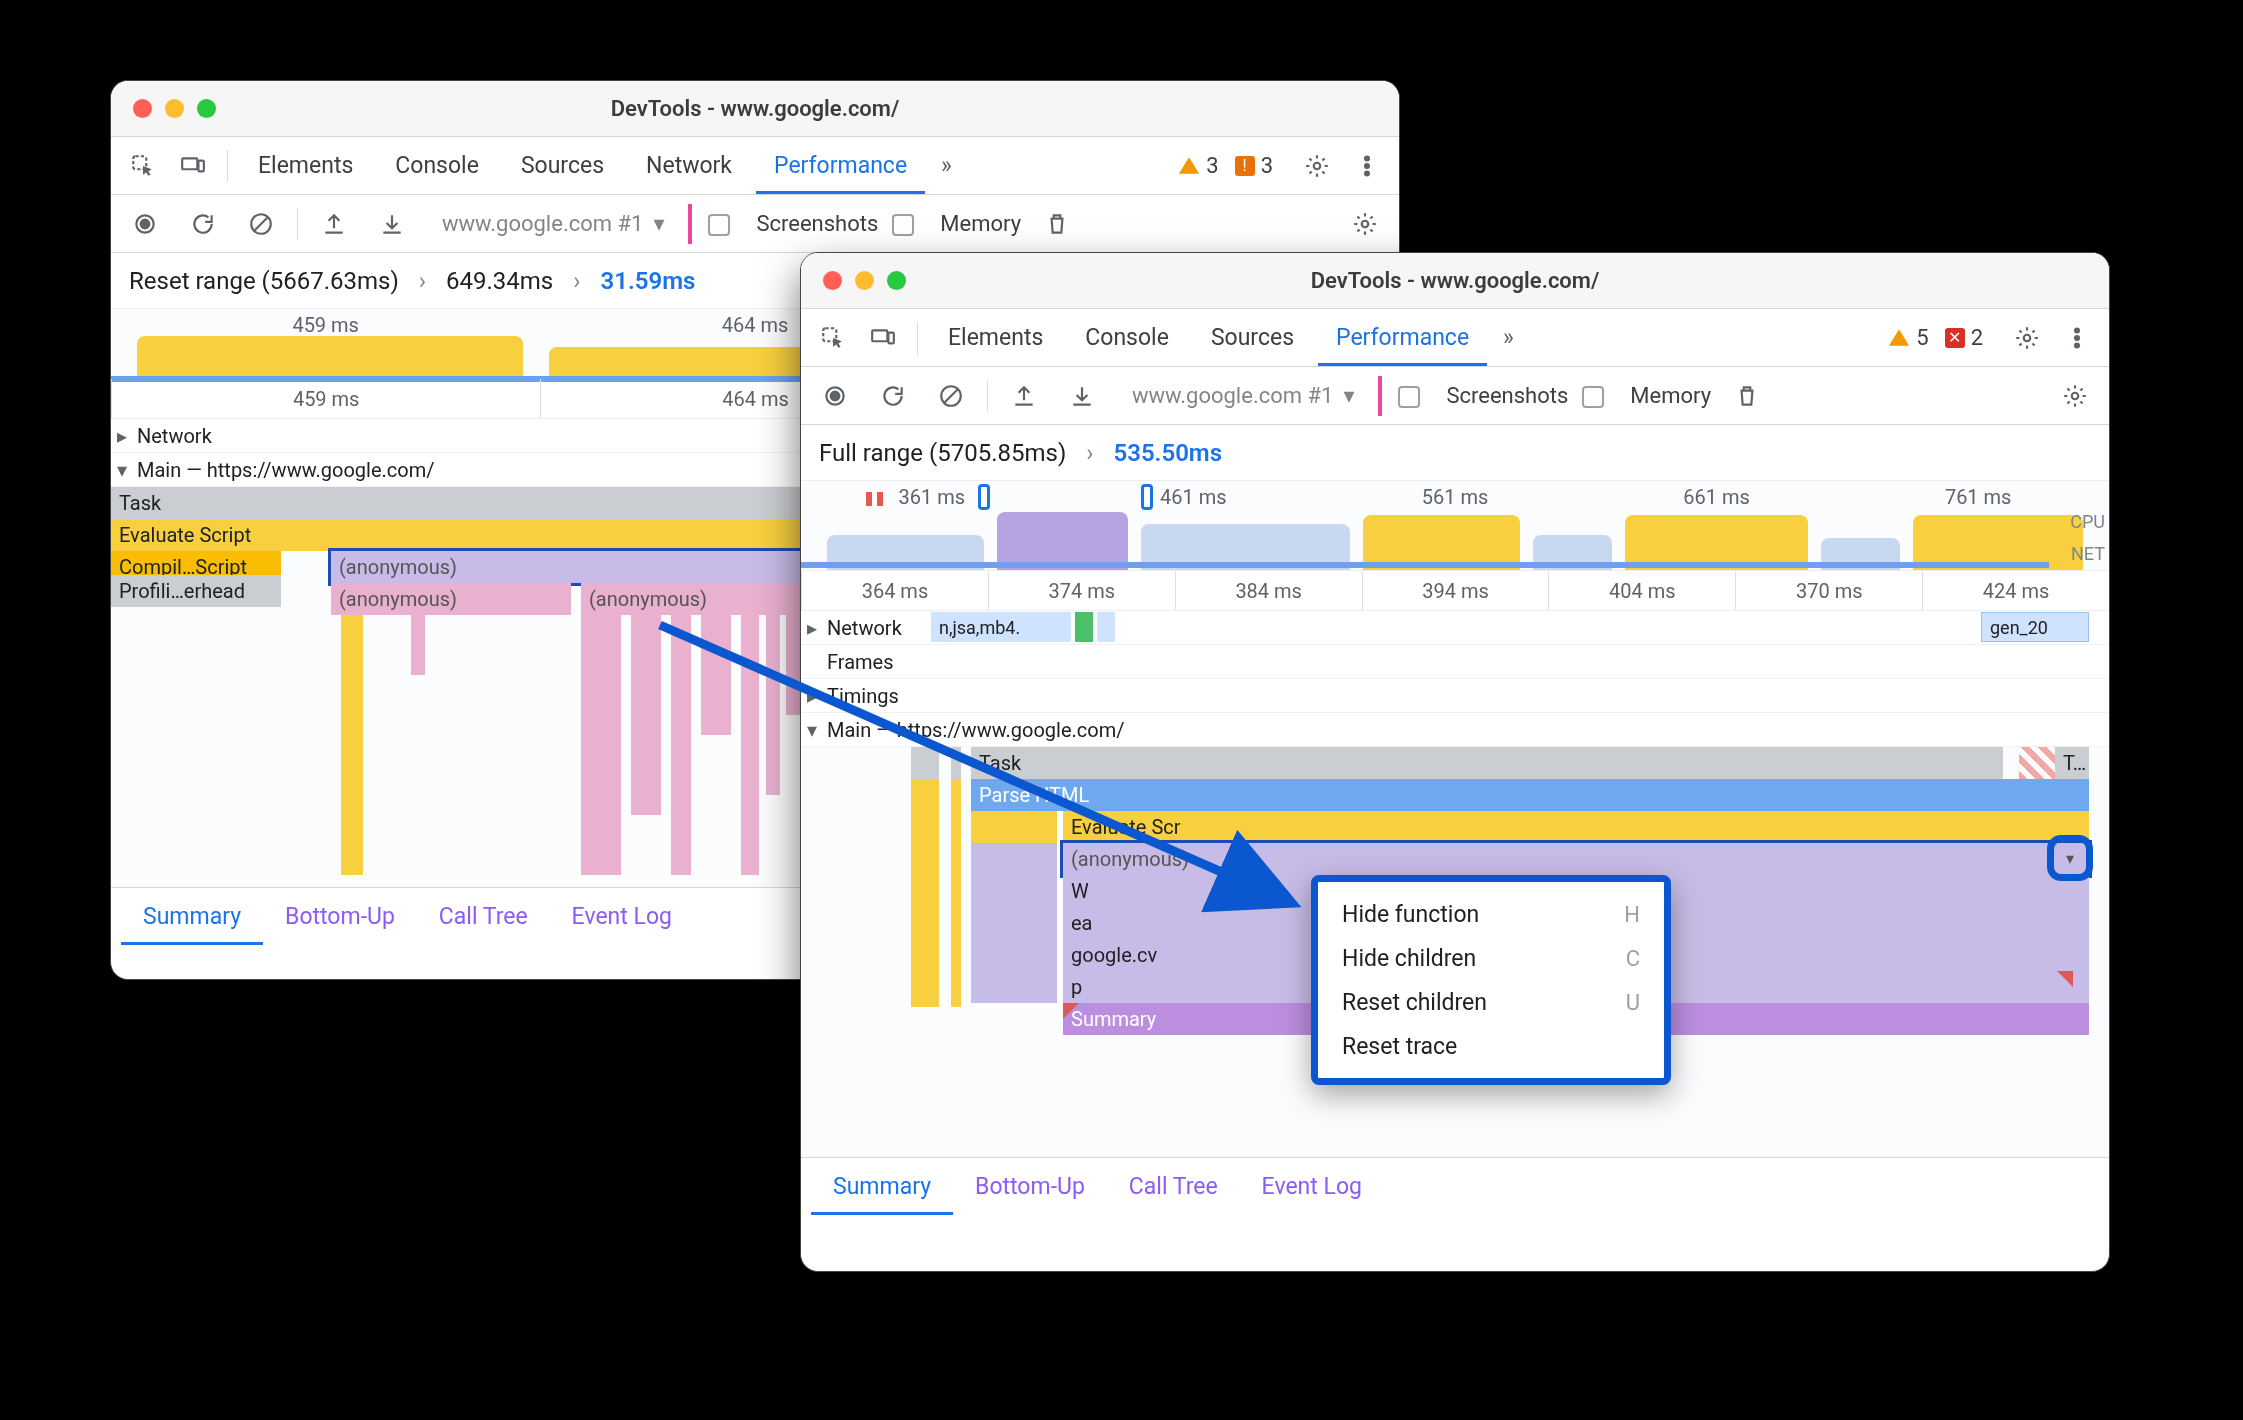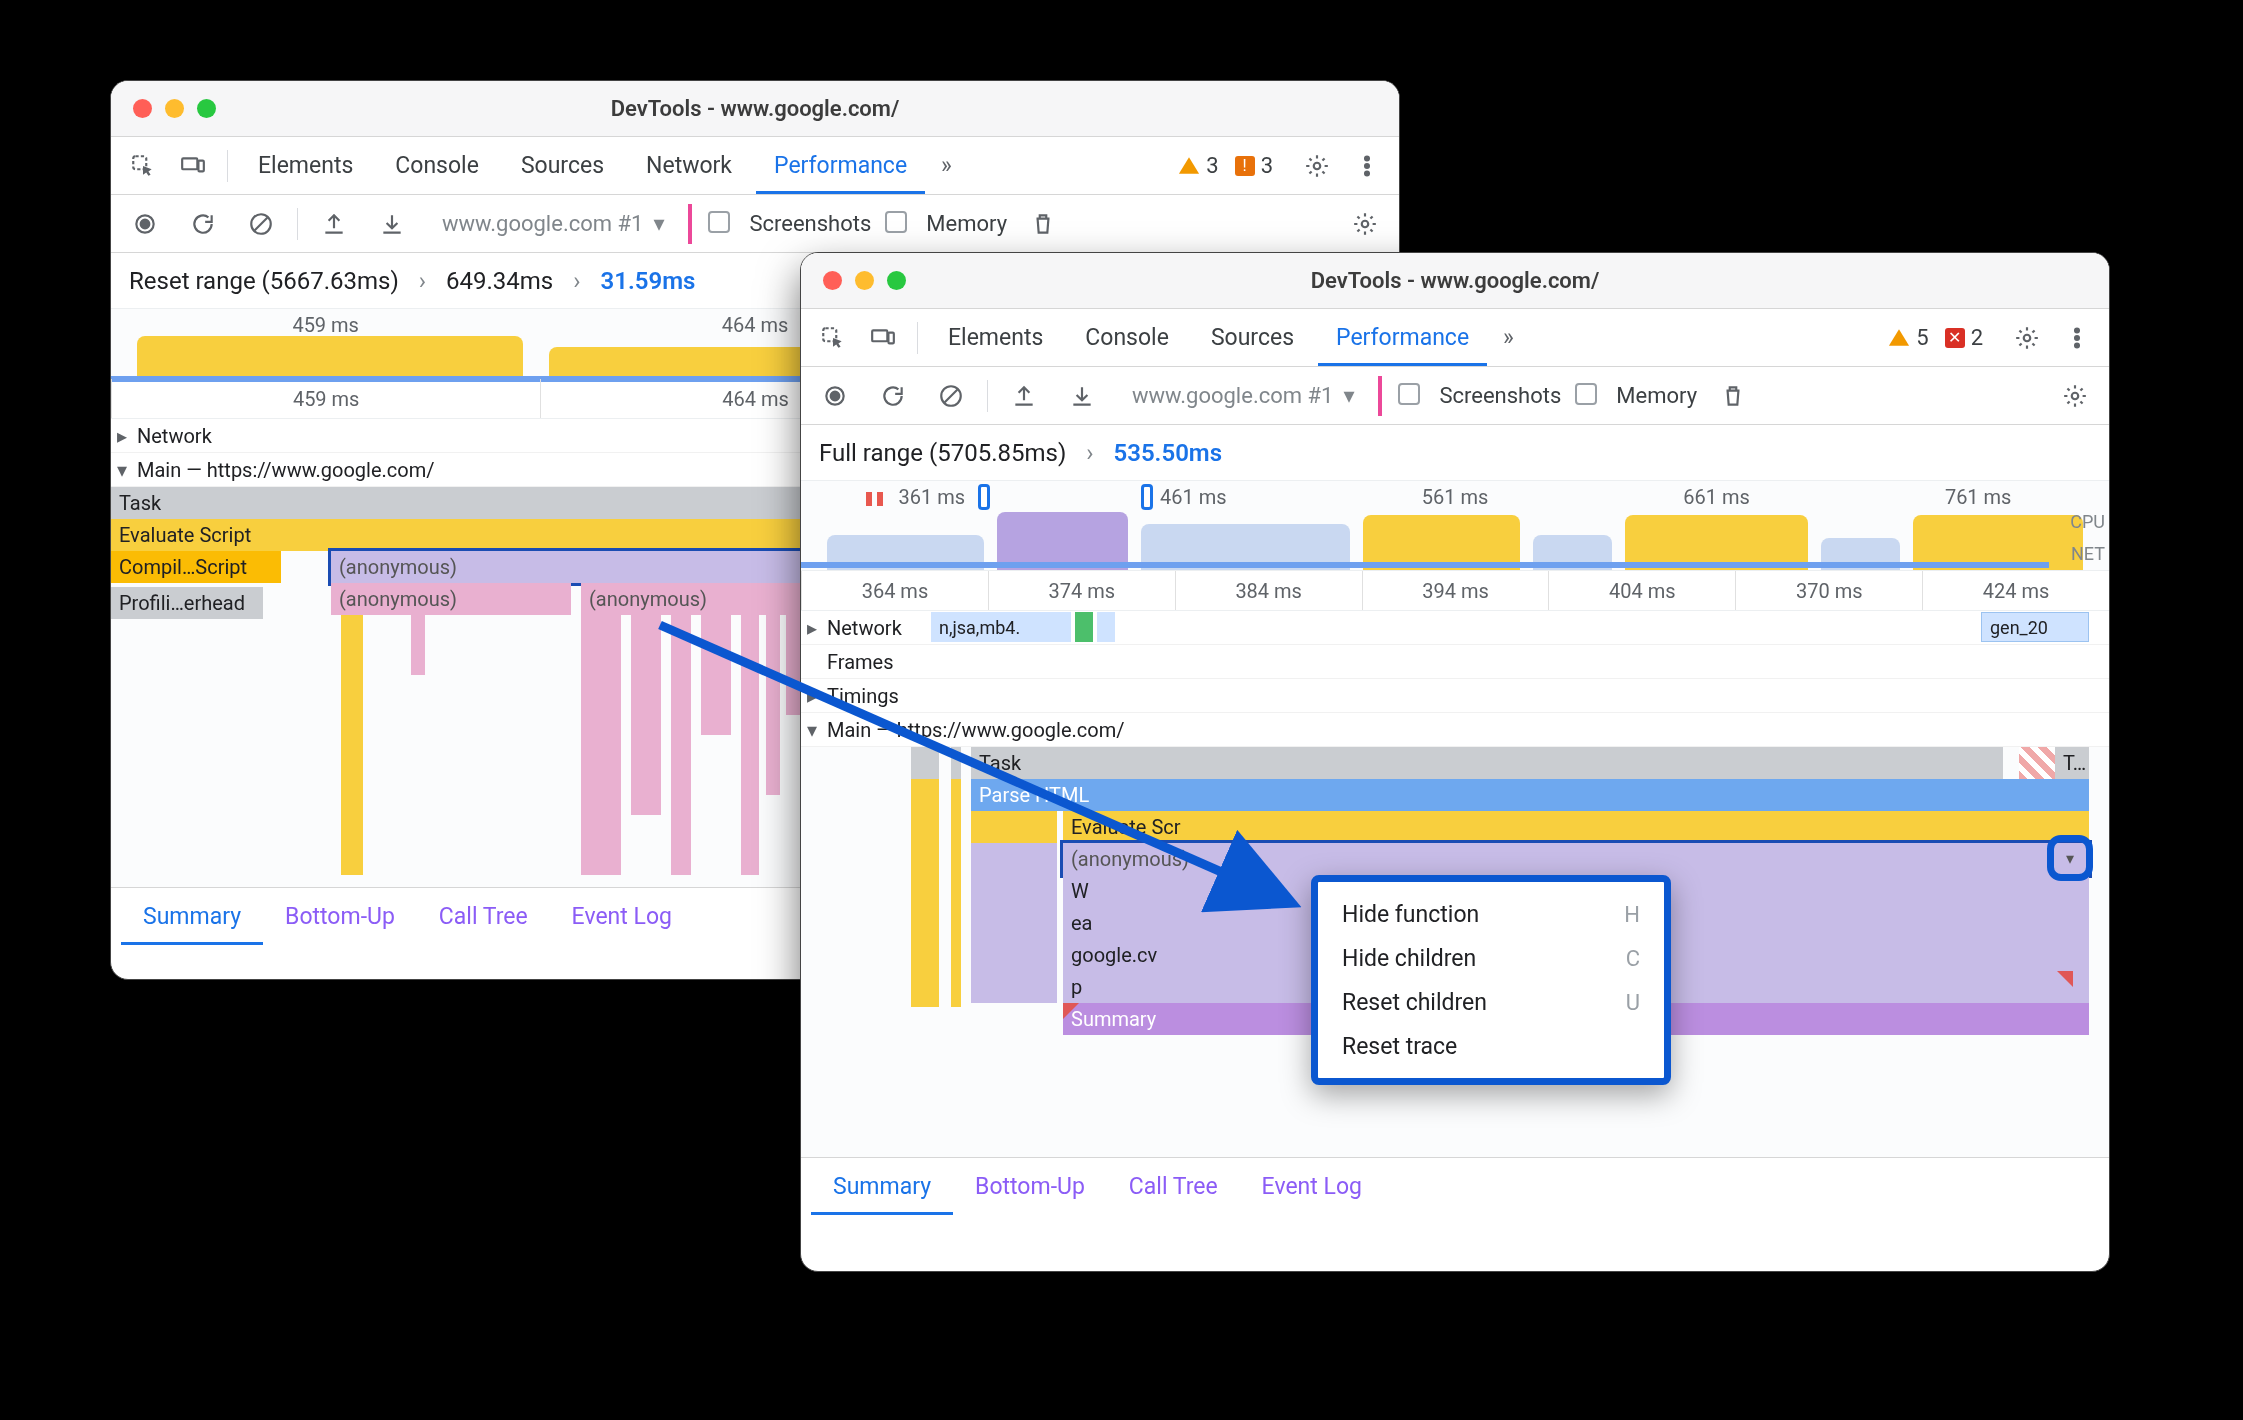--- a/index.html
+++ b/index.html
@@ -39,21 +39,21 @@
   .tabs .tab{padding:0 18px;height:100%;display:flex;align-items:center;font-size:23px;color:#3c4043}
   .tabs .tab.active{color:var(--active);box-shadow:inset 0 -3px 0 var(--active)}
   .tabs .spacer{flex:1}
   .badge{display:inline-flex;align-items:center;gap:6px;font-size:22px;color:#3c4043}
   .badge .tri{width:22px;height:19px}
   .badge .sq{width:20px;height:20px;border-radius:3px;display:flex;align-items:center;justify-content:center;color:#fff;font-size:16px}
   
   .subbar{height:58px;display:flex;align-items:center;padding:0 12px;border-bottom:1px solid var(--border);gap:14px;background:#fff}
   .subbar .pill{height:40px;border:none;background:transparent;display:flex;align-items:center;gap:10px;color:#80868b;font-size:22px;padding:0 14px}
   .subbar .pillwrap{display:flex;align-items:center;border-right:4px solid #ec4899;padding-right:10px;margin-right:2px}
-  .chk{display:flex;align-items:flex-start;gap:19px;font-size:22px;color:#3c4043}
+  .chk{display:flex;align-items:flex-end;gap:26px;font-size:22px;color:#3c4043}
   .chk .box{width:22px;height:22px;border:2px solid #9aa0a6;border-radius:4px}
   
   .crumb{height:56px;display:flex;align-items:center;gap:20px;padding:0 18px;font-size:24px;border-bottom:1px solid #eceff1}
   .crumb .lnk{color:#202124}
   .crumb .sel{color:var(--active);font-weight:600}
   .crumb .ch{color:#80868b}
   
   .strip{position:relative;height:70px;background:#fbfcfd;border-bottom:1px solid #eceff1}
   .ticks{position:absolute;top:4px;left:0;right:0;display:flex;font-size:20px;color:#5f6368}
   .ticks span{flex:1;text-align:center}
@@ -235,21 +235,21 @@
   <div class="row">
       <span class="twist">▾</span>
       <span class="label">Main — https://www.google.com/</span>
     </div>
 
   <div class="flame" style="height:400px">
     <div class="chip" style="left:0;top:0;width:100%;background:var(--chip-grey)">Task</div>
     <div class="chip" style="left:0;top:32px;width:100%;background:var(--chip-yellow)">Evaluate Script</div>
     <div class="chip" style="left:0;top:64px;width:170px;background:var(--chip-orange)">Compil…Script</div>
     <div class="chip" style="left:220px;top:64px;right:0;background:var(--chip-lpurple);outline:3px solid #1a4cb3;color:#555">(anonymous)</div>
-    <div class="chip" style="left:0;top:100px;width:152px;background:var(--chip-grey)">Profili…erhead</div>
+    <div class="chip" style="left:0;top:88px;width:170px;background:var(--chip-grey)">Profili…erhead</div>
     <div class="chip" style="left:220px;top:96px;width:240px;background:var(--chip-pink);color:#555">(anonymous)</div>
     <div class="chip" style="left:470px;top:96px;width:220px;background:var(--chip-pink);color:#555">(anonymous)</div>
 
     <div style="position:absolute;left:230px;top:128px;width:22px;height:260px;background:var(--chip-yellow)"></div>
     <div style="position:absolute;left:300px;top:128px;width:14px;height:60px;background:var(--chip-pink)"></div>
     <div style="position:absolute;left:470px;top:128px;width:40px;height:260px;background:var(--chip-pink)"></div>
     <div style="position:absolute;left:520px;top:128px;width:30px;height:200px;background:var(--chip-pink)"></div>
     <div style="position:absolute;left:560px;top:128px;width:20px;height:260px;background:var(--chip-pink)"></div>
     <div style="position:absolute;left:590px;top:128px;width:30px;height:120px;background:var(--chip-pink)"></div>
     <div style="position:absolute;left:630px;top:128px;width:18px;height:260px;background:var(--chip-pink)"></div>

